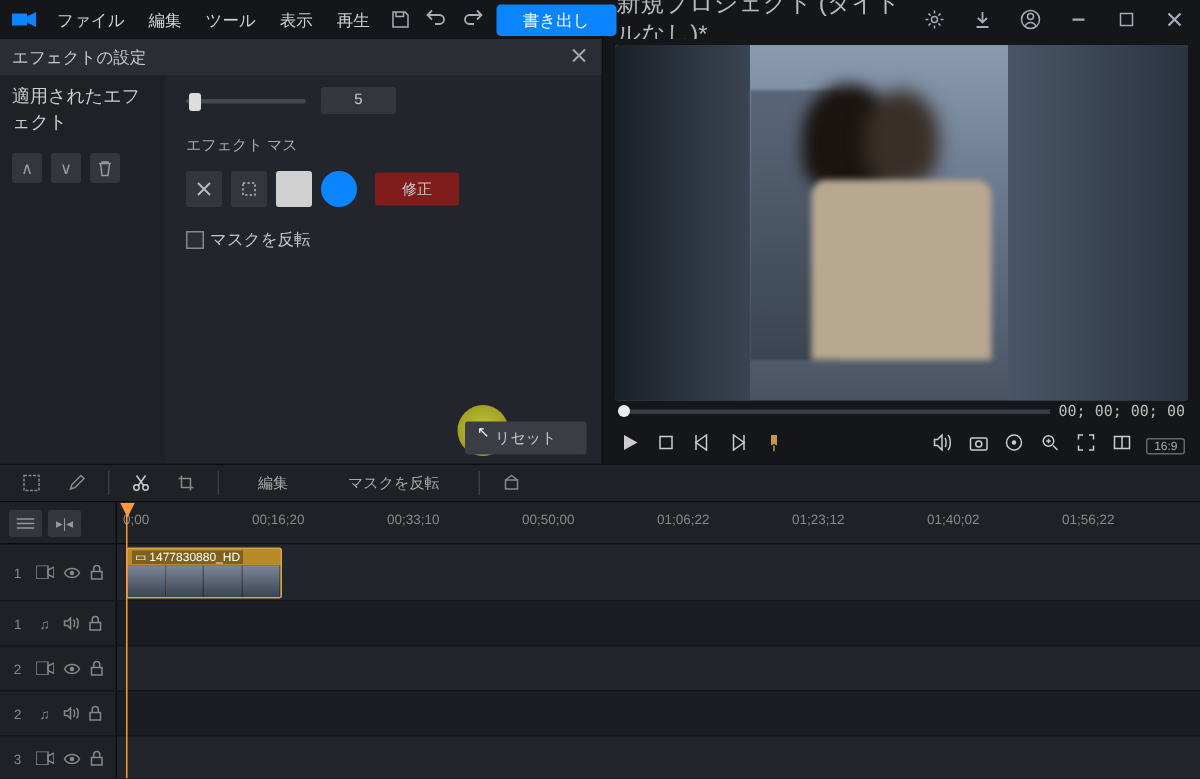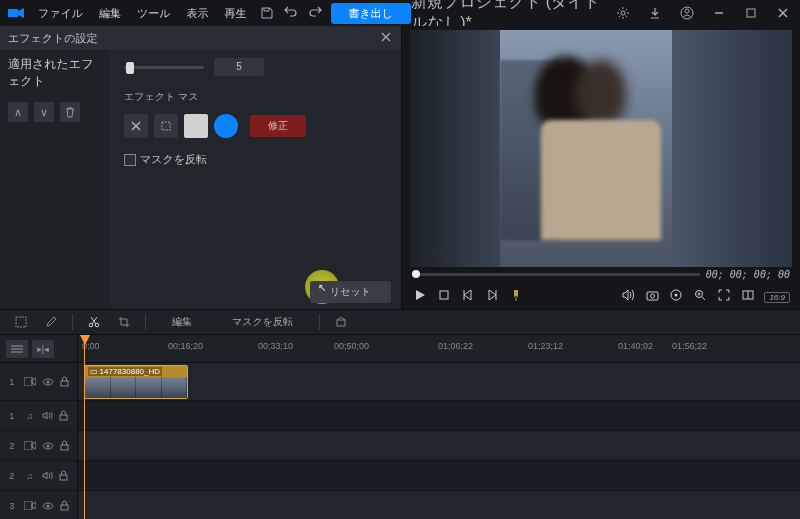--- a/index.html
+++ b/index.html
@@ -41,21 +41,21 @@
 .mask-btn { width: 24px; height: 24px; background: #33363d; display: flex; align-items: center; justify-content: center; cursor: pointer; border-radius: 2px; }
 .mask-btn.active { background: #0a84ff; border-radius: 50%; }
 .mask-btn.square { background: #d0d0d0; }
 .modify-btn { padding: 4px 18px; background: #7f1d1d; font-size: 10px; cursor: pointer; border-radius: 2px; margin-left: 6px; }
 .invert-row { display: flex; align-items: center; gap: 4px; margin-top: 10px; }
 .cursor-blob { position: absolute; width: 34px; height: 34px; background: radial-gradient(circle, #c4c838 0%, #9a9c20 80%); border-radius: 50%; left: 195px; top: 220px; }
 .cursor-arrow { position: absolute; left: 208px; top: 232px; color: #fff; font-size: 10px; z-index: 2; pointer-events: none; }
 .reset-btn { position: absolute; right: 10px; bottom: 6px; padding: 4px 20px; background: #3a3d44; font-size: 10px; cursor: pointer; border-radius: 2px; }
 
 
-.preview-panel { flex: 1; background: #14161a; display: flex; flex-direction: column; padding: 4px 8px 0 8px; font-style: italic; }
+.preview-panel { flex: 1; background: #14161a; display: flex; flex-direction: column; padding: 4px 8px 0 8px; }
 .preview-video { flex: 1; background: linear-gradient(180deg, #8a9bb0 0%, #6b7a8f 40%, #4a5362 100%); position: relative; border-radius: 2px; overflow: hidden; }
 
 .building { position: absolute; background: #2e3845; }
 .b1 { left: 0; top: 0; width: 90px; height: 100%; background: linear-gradient(90deg, #1a2028, #3a4452); }
 .b2 { right: 0; top: 0; width: 120px; height: 100%; background: linear-gradient(90deg, #4a5668, #2a3340); }
 .b3 { left: 90px; top: 30px; width: 60px; height: 180px; background: linear-gradient(180deg, #5a6678, #3a4452); filter: blur(1px); }
 .person { position: absolute; left: 50%; top: 30px; transform: translateX(-50%); }
 .head { width: 50px; height: 64px; background: #3a2f28; border-radius: 50% 50% 40% 40%; filter: blur(6px); margin: 0 auto; }
 .hair { position: absolute; top: -4px; left: -6px; width: 62px; height: 70px; background: #1a1410; border-radius: 50% 50% 30% 30%; filter: blur(5px); z-index: -1; }
 .body { width: 120px; height: 120px; background: #b8a890; border-radius: 10px 10px 0 0; margin-top: -4px; filter: blur(2px); }
@@ -463,25 +463,25 @@
             <path d="M2.5 5V3a2 2 0 0 1 4 0v2" fill="none" stroke="#888"></path>
           </svg>
         </span>
     </div>
   </div>
   <div class="timeline-content">
     <div class="ruler">
       <span class="ruler-mark" style="left:4px">0;00</span>
       <span class="ruler-mark" style="left:90px">00;16;20</span>
       <span class="ruler-mark" style="left:180px">00;33;10</span>
-      <span class="ruler-mark" style="left:256px">00;50;00</span>
+      <span class="ruler-mark" style="left:270px">00;50;00</span>
       <span class="ruler-mark" style="left:360px">01;06;22</span>
       <span class="ruler-mark" style="left:450px">01;23;12</span>
       <span class="ruler-mark" style="left:540px">01;40;02</span>
-      <span class="ruler-mark" style="left:594px">01;56;22</span>
+      <span class="ruler-mark" style="left:630px">01;56;22</span>
     </div>
     <div class="playhead-flag"></div>
     <div class="playhead"></div>
     <div class="tracks-area">
       <div class="track-lane tall alt">
         <div class="clip">
           <div class="clip-label">
               <span>▭</span>
               <span>1477830880_HD</span>
             </div>

